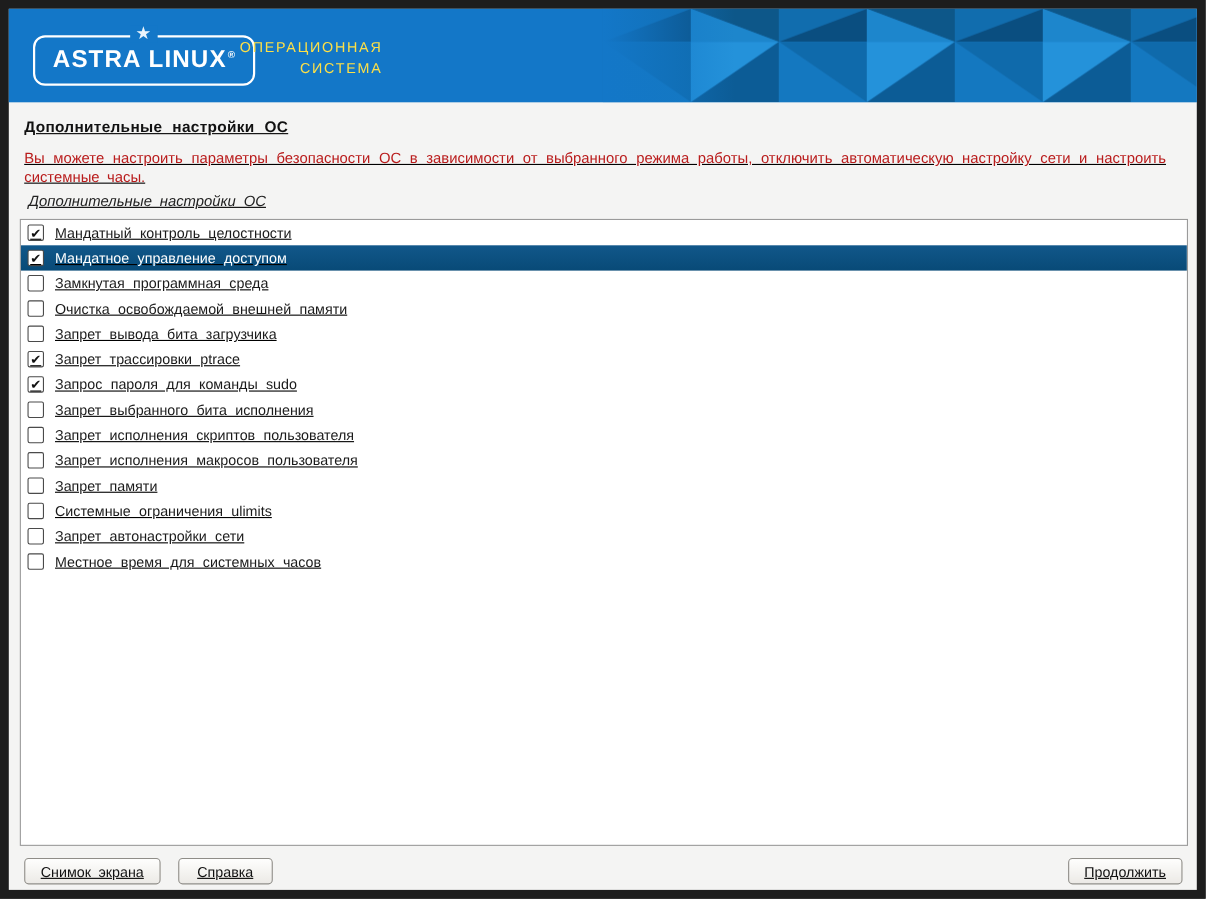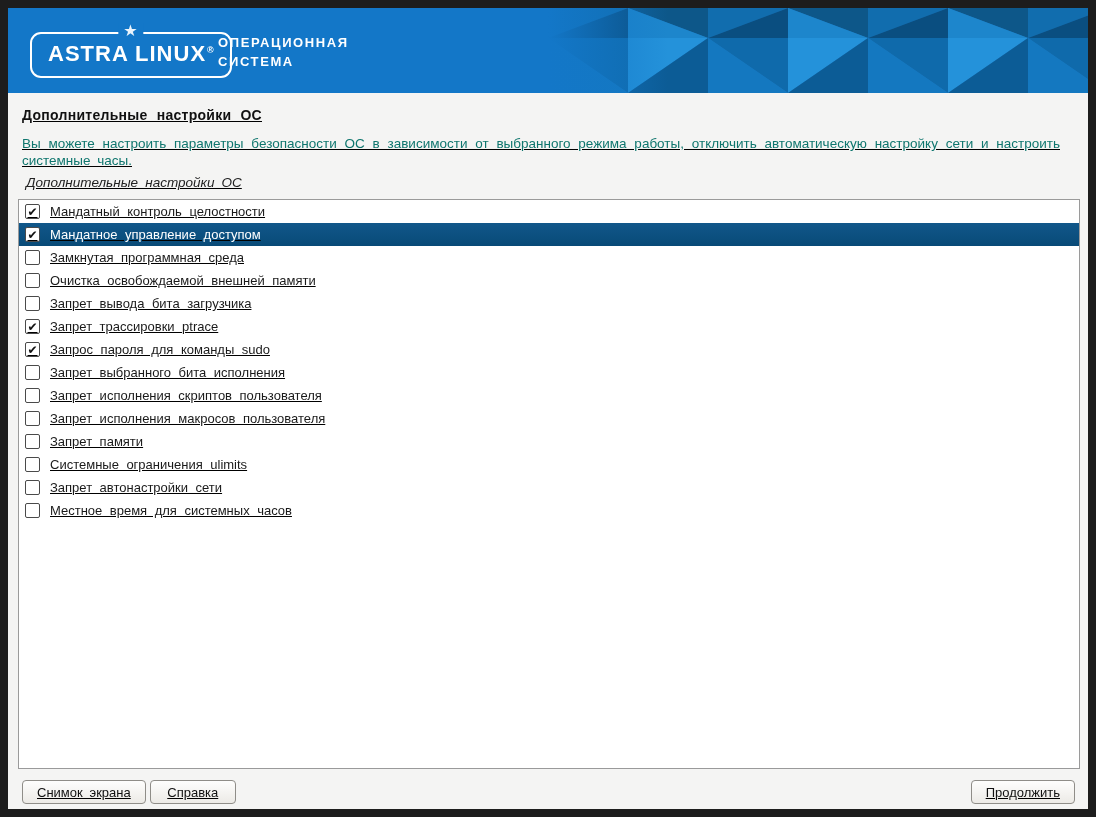--- a/index.html
+++ b/index.html
@@ -35,34 +35,34 @@
     letter-spacing: 1px; z-index: 3; white-space: nowrap;
   }
   .logo-badge .reg { font-size: 9px; vertical-align: super; letter-spacing: 0; margin-left: 1px; }
   .logo-star {
     position: absolute; top: -11px; left: 50%; transform: translateX(-50%);
     font-size: 16px; line-height: 16px; color: #eaf4fc;
     background: #1377c8; padding: 0 5px;
   }
   .tagline {
     position: absolute; left: 210px; top: 25px;
-    color: #ffffff; font-size: 13px; font-weight: bold;
-    letter-spacing: 1.6px; line-height: 19px; z-index: 3;
+    color: #fde047; font-size: 13px; font-weight: normal;
+    letter-spacing: 1.6px; line-height: 19px; z-index: 3; text-align: right;
   }
 
   
   .content { flex: 1; display: flex; flex-direction: column; position: relative; text-decoration: underline; }
   .page-title {
     margin: 14px 14px 0 14px;
     font-size: 14px; font-weight: bold; color: #111;
     word-spacing: 0.35em; letter-spacing: 0.02em;
   }
   .description {
     margin: 12px 28px 0 14px;
-    font-size: 13.5px; color: #0f766e; line-height: 17px;
+    font-size: 13.5px; color: #b91c1c; line-height: 17px;
     text-align: justify; text-align-last: left; word-spacing: 0.22em;
   }
   .list-label {
     margin: 6px 14px 2px 18px;
     font-size: 13.5px; font-style: italic; color: #222;
     word-spacing: 0.25em;
   }
   .listbox {
     margin: 7px 8px 0 10px; height: 570px;
     background: #ffffff; border: 1px solid #9a9a9a;
@@ -84,21 +84,21 @@
     display: flex; align-items: center; justify-content: center;
     font-size: 12px; font-weight: bold; color: #111; line-height: 1;
   }
 
   
   .button-bar {
     flex: 0 0 auto;
     display: flex; justify-content: space-between; align-items: center;
     margin: 11px 13px 8px 14px;
   }
-  .left-buttons { display: flex; gap: 4px; }
+  .left-buttons { display: flex; gap: 16px; }
   .btn {
     height: 24px; min-width: 86px; padding: 2px 14px;
     background: linear-gradient(#fefefd, #eceae6);
     border: 1px solid #8f8d88; border-radius: 4px;
     font-family: "Liberation Sans", "DejaVu Sans", sans-serif;
     font-size: 13px; color: #111; word-spacing: 0.25em;
     cursor: pointer; white-space: nowrap;
   }
 </style>
 </head>

